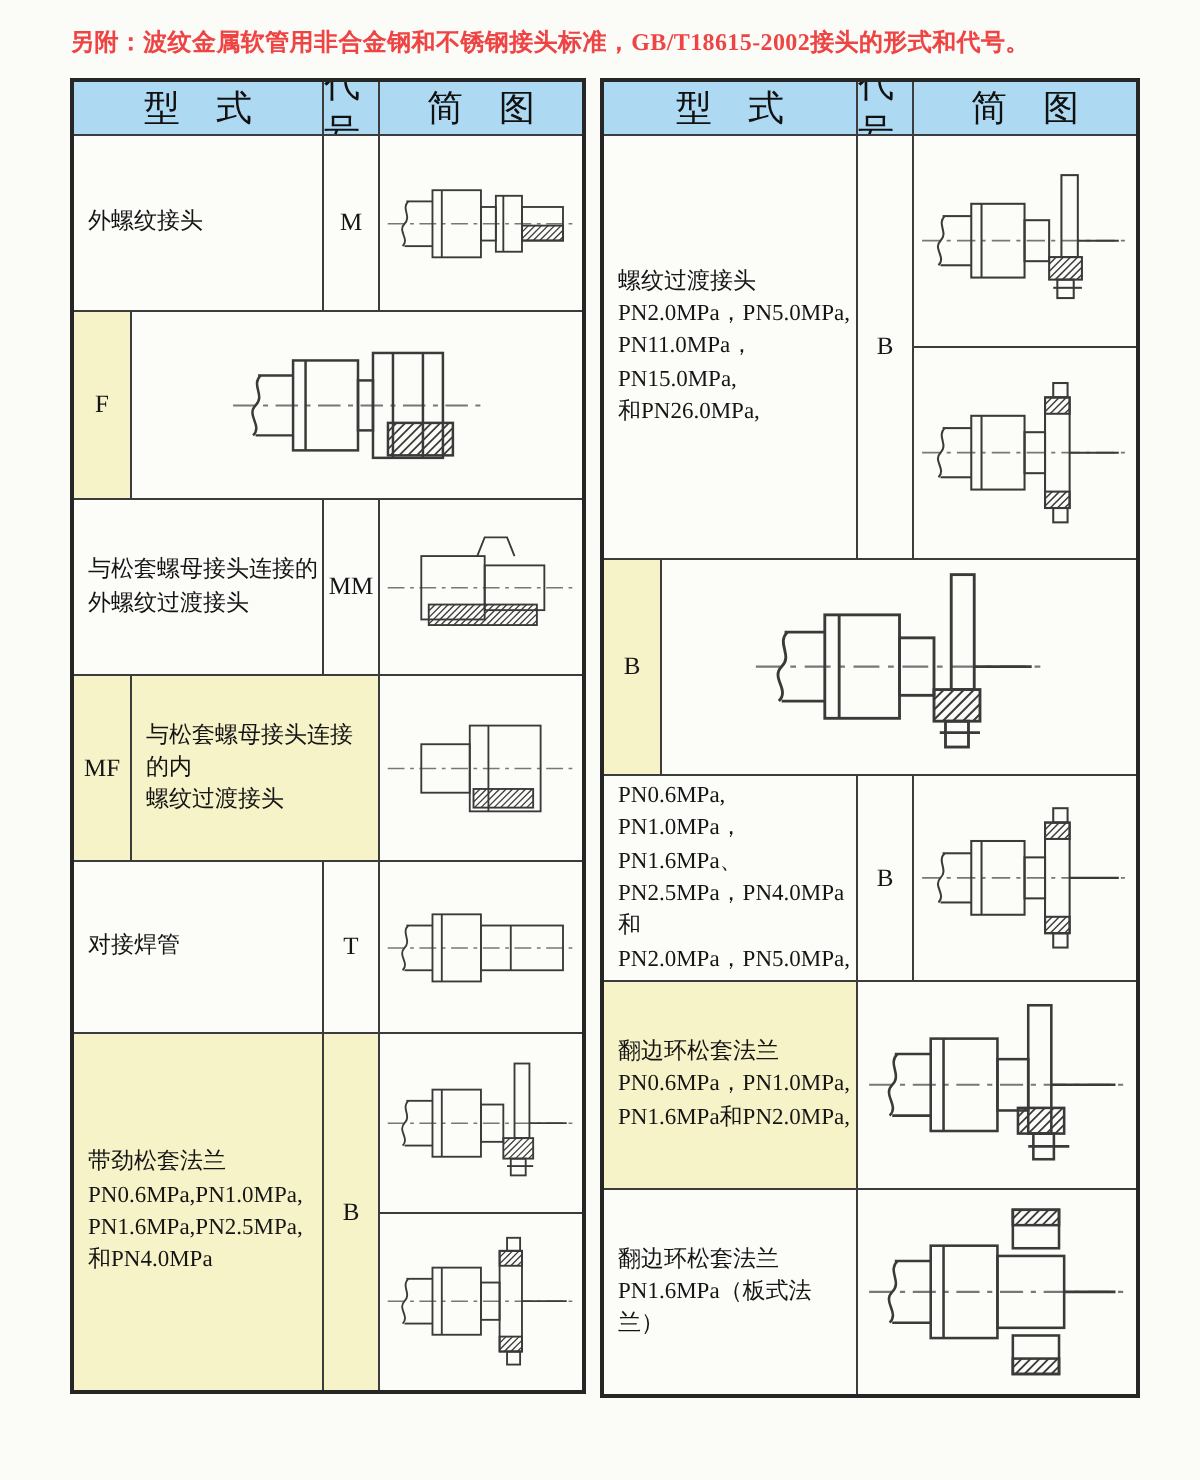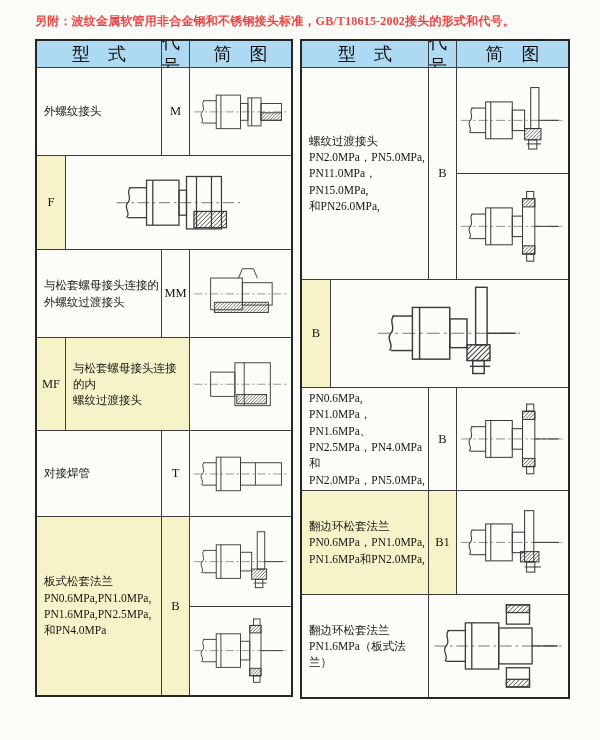--- a/index.html
+++ b/index.html
@@ -217,21 +217,21 @@
             <line x1="31" y1="17" x2="31" y2="53" stroke="#3a3a3a" stroke-width="1"></line>
             <rect x="52" y="23" width="44" height="24" fill="none" stroke="#3a3a3a" stroke-width="1"></rect>
             <line x1="68" y1="23" x2="68" y2="47" stroke="#3a3a3a" stroke-width="1"></line>
           </svg>
         </div>
     </div>
   </div>
 
   <div class="row" style="height:179px">
     <div class="cell label-cell hl">
-        <span class="label-text">板式松套法兰
+        <span class="label-text">带劲松套法兰
 PN0.6MPa,PN1.0MPa,
 PN1.6MPa,PN2.5MPa,
 和PN4.0MPa</span>
       </div>
     <div class="cell code-cell hl">B</div>
     <div class="cell diag-cell">
       <div class="diag-sub">
           <svg class="fitting" viewBox="0 0 104 70" preserveAspectRatio="xMidYMid meet">
             <line x1="2" y1="35" x2="102" y2="35" stroke="#777" stroke-width="0.8" stroke-dasharray="9 3 2 3"></line>
             <path d="M13,23 C9,27 15,31 11,35 C7,39 14,43 10,47" fill="none" stroke="#3a3a3a" stroke-width="1"></path>
@@ -423,21 +423,20 @@
         </div>
     </div>
   </div>
 
   <div class="row" style="height:104px">
     <div class="cell label-cell hl">
         <span class="label-text">翻边环松套法兰
 PN0.6MPa，PN1.0MPa,
 PN1.6MPa和PN2.0MPa,</span>
       </div>
-    <div class="cell code-cell hl">B1</div>
     <div class="cell diag-cell">
       <div class="diag-sub">
           <svg class="fitting" viewBox="0 0 104 70" preserveAspectRatio="xMidYMid meet">
             <line x1="2" y1="35" x2="102" y2="35" stroke="#777" stroke-width="0.8" stroke-dasharray="9 3 2 3"></line>
             <path d="M13,23 C9,27 15,31 11,35 C7,39 14,43 10,47" fill="none" stroke="#3a3a3a" stroke-width="1"></path>
             <line x1="12" y1="23" x2="26" y2="23" stroke="#3a3a3a" stroke-width="1"></line>
             <line x1="11" y1="47" x2="26" y2="47" stroke="#3a3a3a" stroke-width="1"></line>
             <rect x="26" y="17" width="26" height="36" fill="none" stroke="#3a3a3a" stroke-width="1"></rect>
             <line x1="31" y1="17" x2="31" y2="53" stroke="#3a3a3a" stroke-width="1"></line>
             <rect x="52" y="25" width="12" height="20" fill="none" stroke="#3a3a3a" stroke-width="1"></rect>

